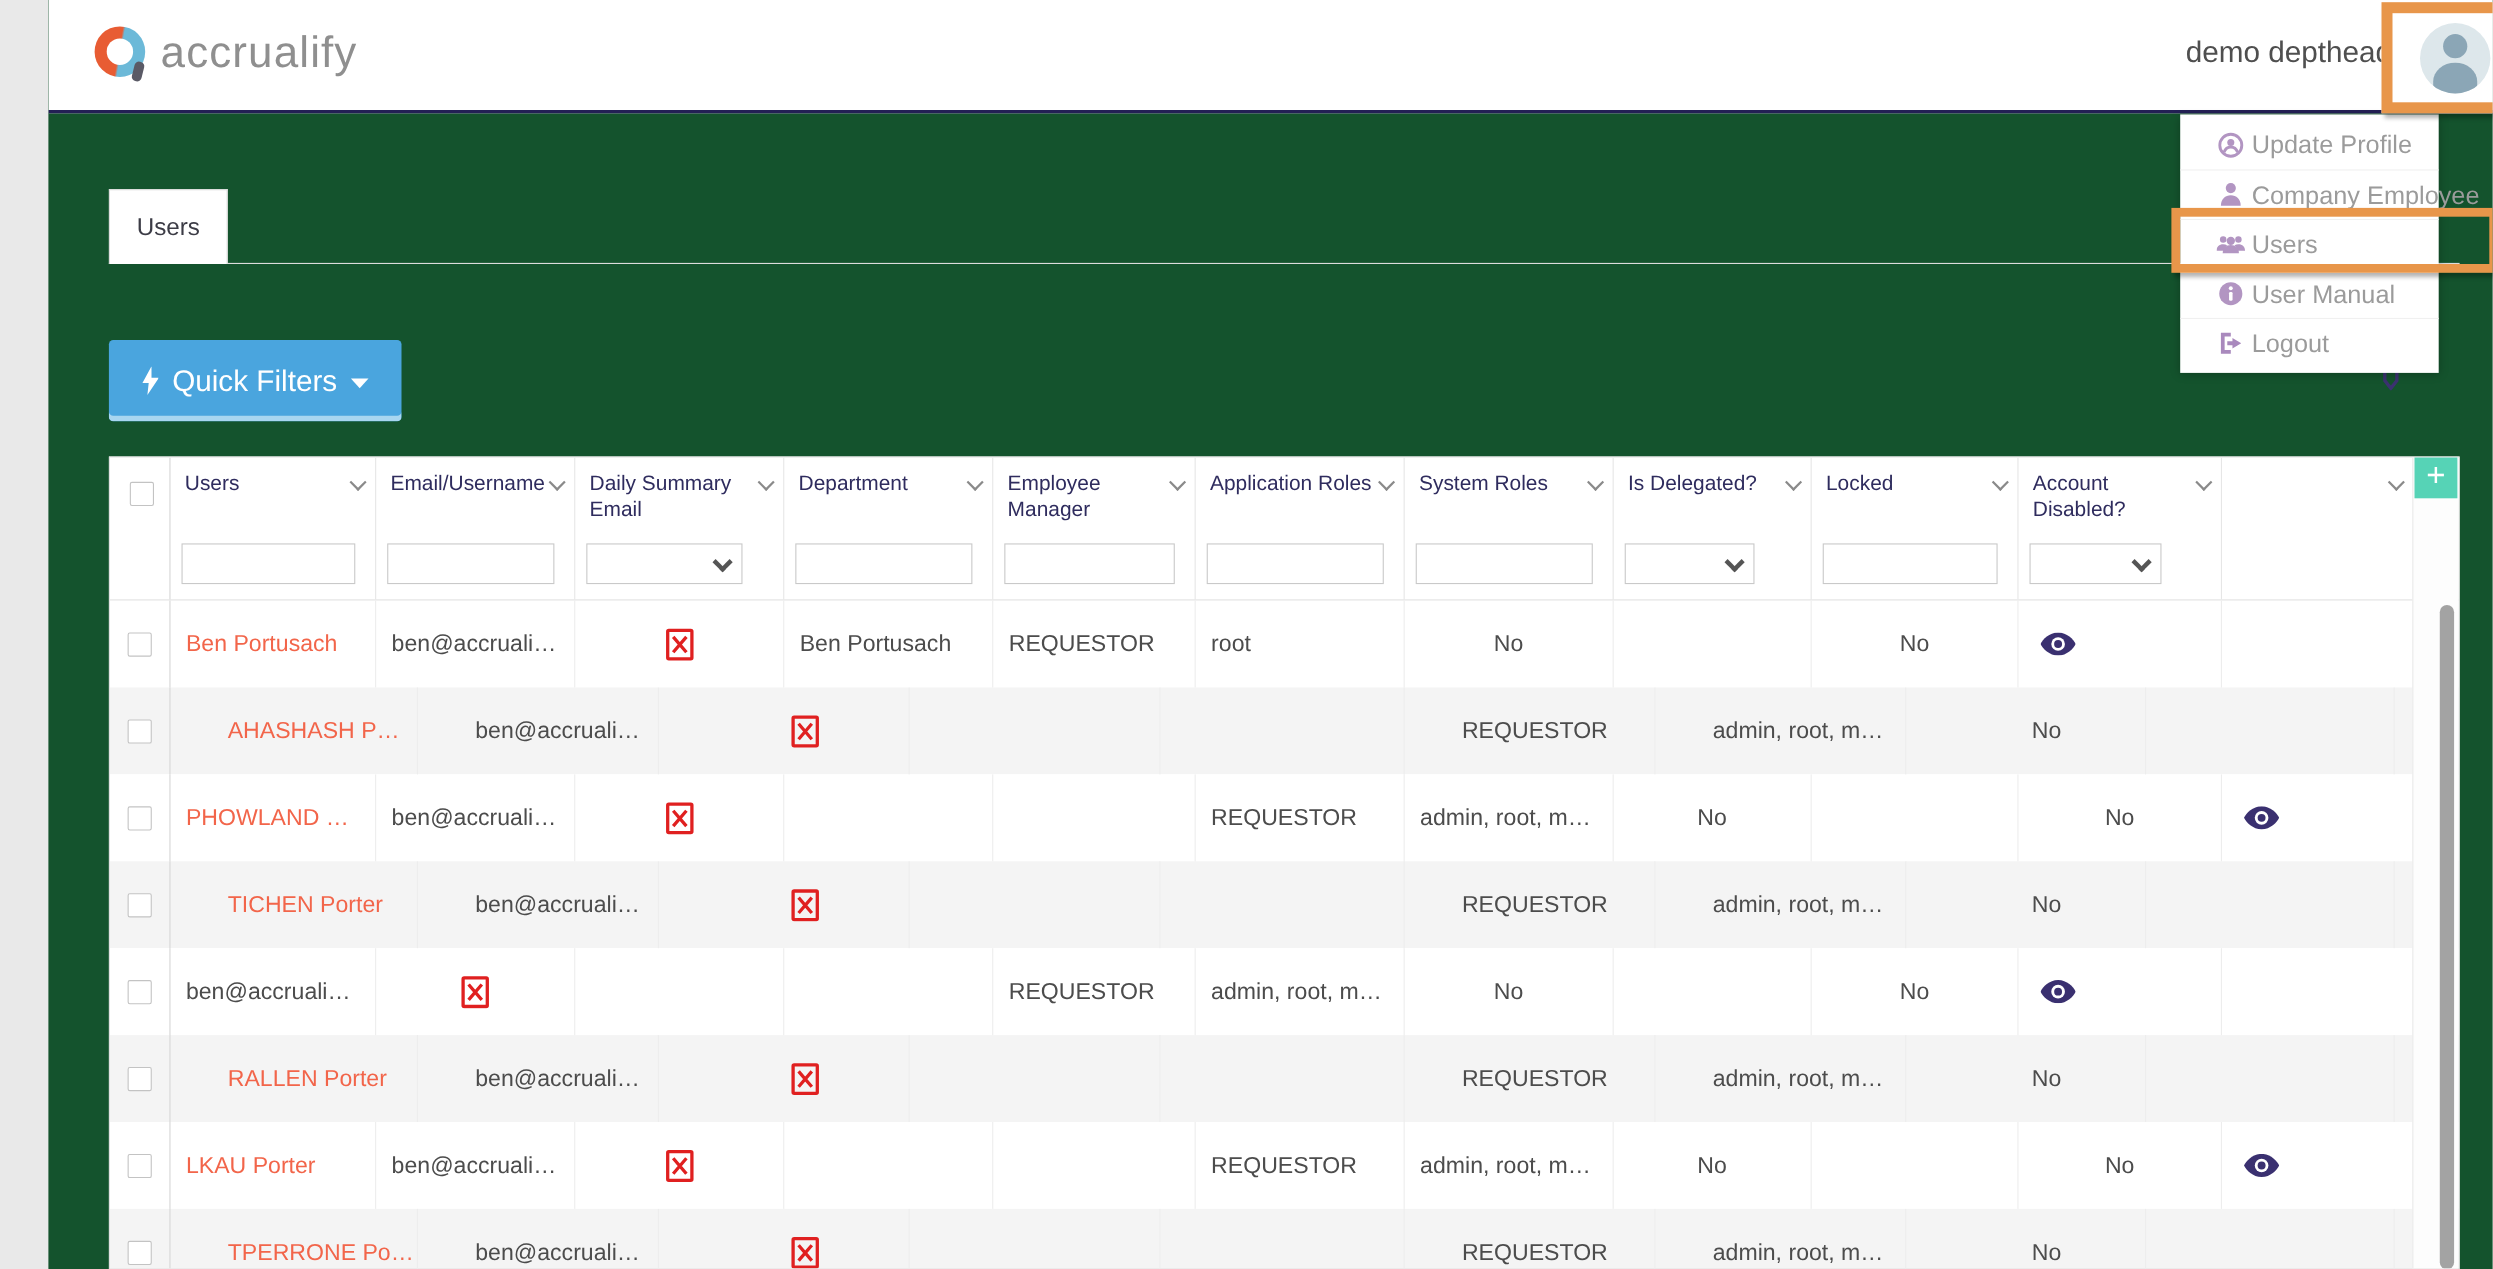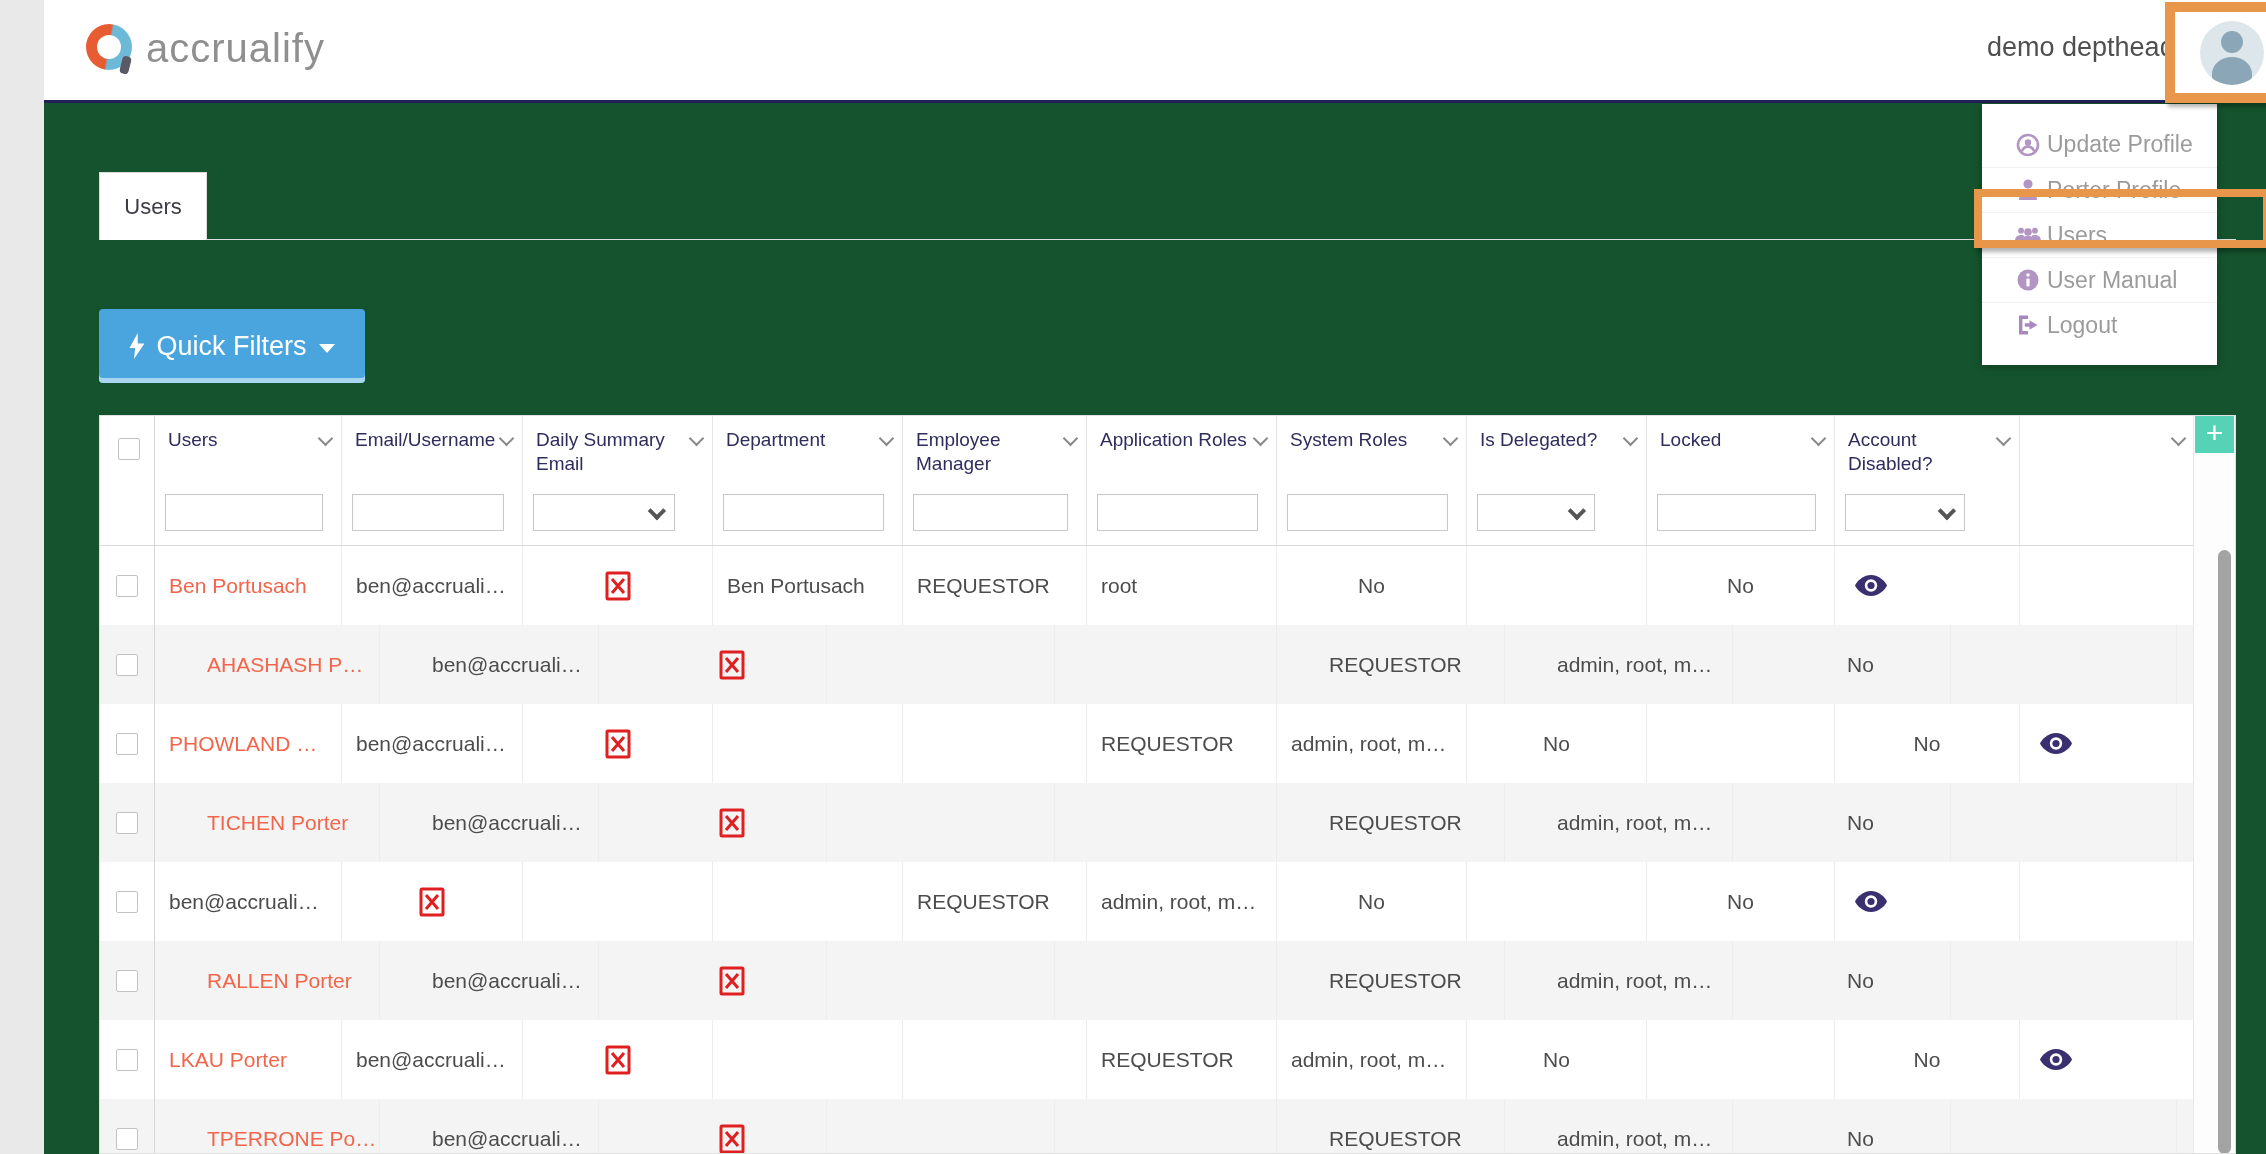--- a/index.html
+++ b/index.html
@@ -19,21 +19,21 @@
   .logo-text{font-size:40px;color:#8f8f8f;letter-spacing:1px;}
   .username{position:absolute;left:1943px;top:32px;font-size:27px;color:#4f4f4f;white-space:nowrap;width:184px;overflow:hidden;}
   
   .avatar-annotation{position:absolute;left:2121px;top:2px;width:134px;height:101px;background:#ffffff;
     border:10px solid #e8964a;box-shadow:3px 4px 4px rgba(0,0,0,.3);z-index:40;display:flex;align-items:center;justify-content:center;}
   .avatar{position:relative;width:64px;height:64px;border-radius:50%;background:#dde7eb;overflow:hidden;}
   .avatar::before{content:"";position:absolute;left:21px;top:10px;width:22px;height:22px;border-radius:50%;background:#8ba6b6;}
   .avatar::after{content:"";position:absolute;left:12px;top:36px;width:40px;height:34px;border-radius:50% 50% 0 0;background:#8ba6b6;}
   
   .dropdown{position:absolute;left:1938px;top:104px;width:235px;background:#ffffff;z-index:30;
-    box-shadow:0 2px 8px rgba(0,0,0,.25);padding:18px 0;}
+    box-shadow:0 2px 8px rgba(0,0,0,.25);padding:5px 0;}
   .menu-item{display:flex;align-items:center;height:45px;padding-left:33px;gap:6px;cursor:pointer;border-top:1px solid #f0f0f0;}
   .menu-item:first-child{border-top:none;}
   .menu-item .mi-icon{width:26px;display:flex;justify-content:center;flex:0 0 26px;}
   .menu-item .mi-label{font-size:23px;color:#9b9b9b;white-space:nowrap;}
   .users-annotation{position:absolute;left:1930px;top:189px;width:297px;height:59px;border:8px solid #e8964a;
     box-shadow:3px 4px 4px rgba(0,0,0,.3);z-index:45;pointer-events:none;}
   .partial-icon{position:absolute;left:2121px;top:336px;z-index:5;}
   
   .tabline{position:absolute;left:55px;top:239px;width:2137px;height:1px;background:#dcdcdc;}
   .tab{position:absolute;left:55px;top:172px;width:108px;height:68px;background:#ffffff;
@@ -460,21 +460,21 @@
       </span>
       <span class="mi-label">Update Profile</span>
     </div>
     <div class="menu-item">
       <span class="mi-icon">
         <svg width="22" height="24" viewBox="0 0 22 24">
             <circle cx="11" cy="6" r="4.6" fill="#b295c2"></circle>
             <path d="M2 22c0-6 4-9.4 9-9.4s9 3.4 9 9.4z" fill="#b295c2"></path>
           </svg>
       </span>
-      <span class="mi-label">Porter Profile</span>
+      <span class="mi-label">Company Employee</span>
     </div>
     <div class="menu-item">
       <span class="mi-icon">
         <svg width="30" height="24" viewBox="0 0 30 24">
             <circle cx="7" cy="7" r="3.4" fill="#b295c2"></circle>
             <circle cx="23" cy="7" r="3.4" fill="#b295c2"></circle>
             <path d="M0 19c0-4.4 2.8-7 7-7 1.6 0 3 .4 4.1 1.1C9.6 14.6 8.6 16.6 8.4 19z" fill="#b295c2"></path>
             <path d="M30 19c0-4.4-2.8-7-7-7-1.6 0-3 .4-4.1 1.1 1.5 1.5 2.5 3.5 2.7 5.9z" fill="#b295c2"></path>
             <circle cx="15" cy="8.5" r="4.4" fill="#b295c2"></circle>
             <path d="M6.5 21.5c0-5.4 3.5-8.6 8.5-8.6s8.5 3.2 8.5 8.6z" fill="#b295c2"></path>

